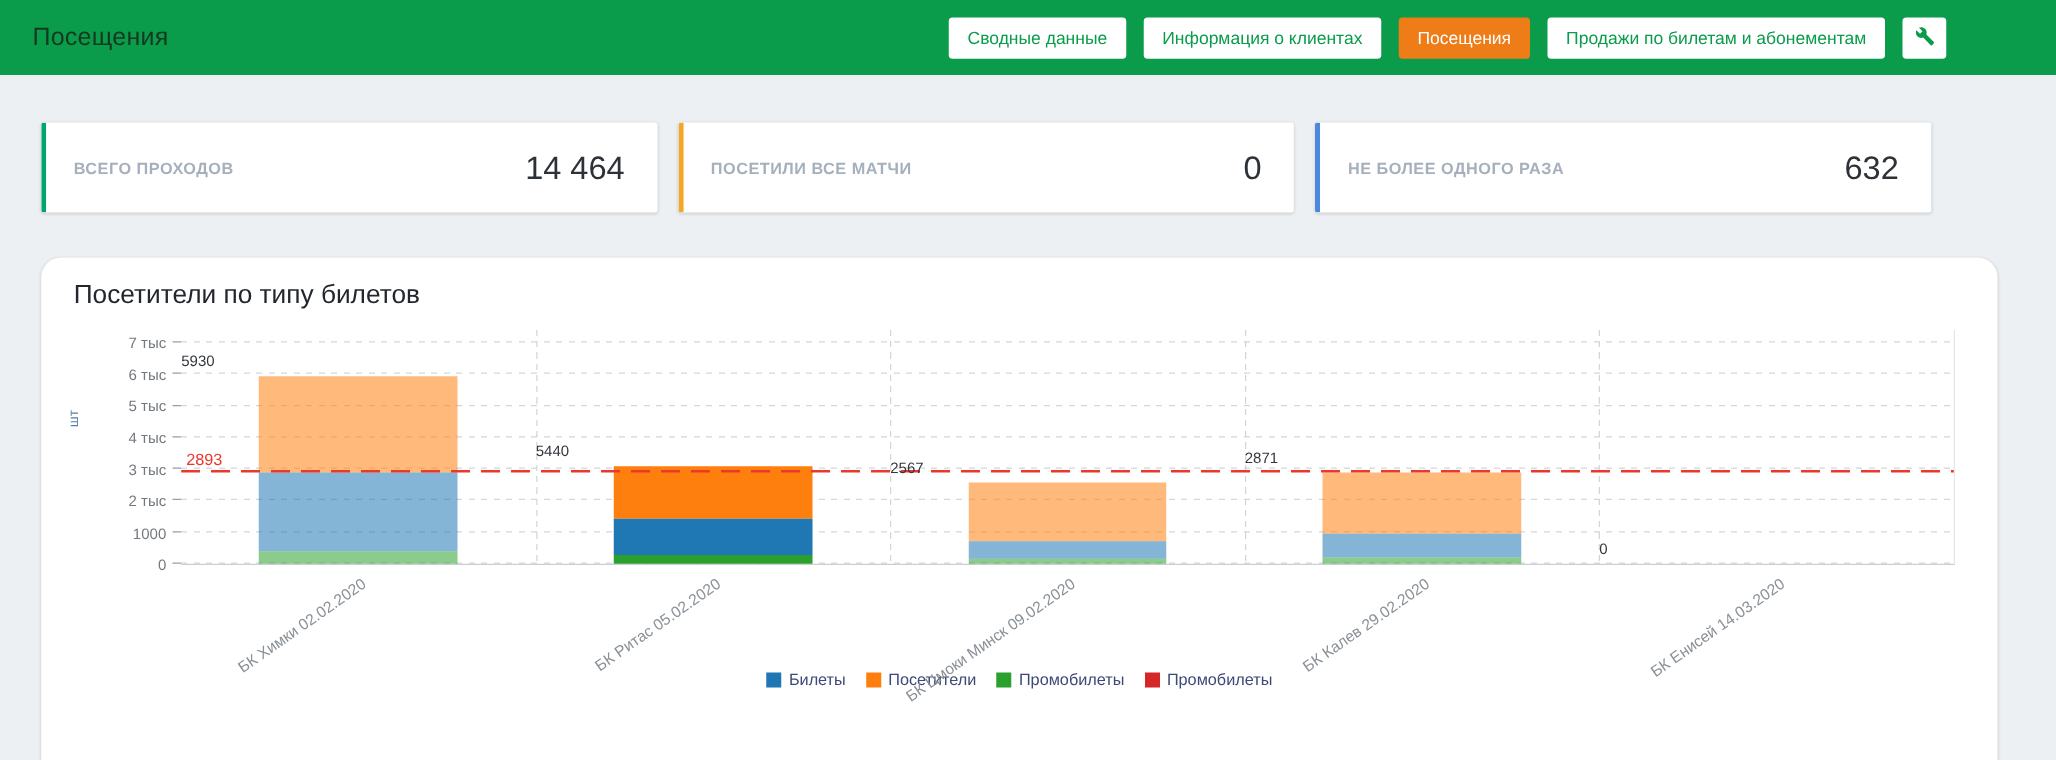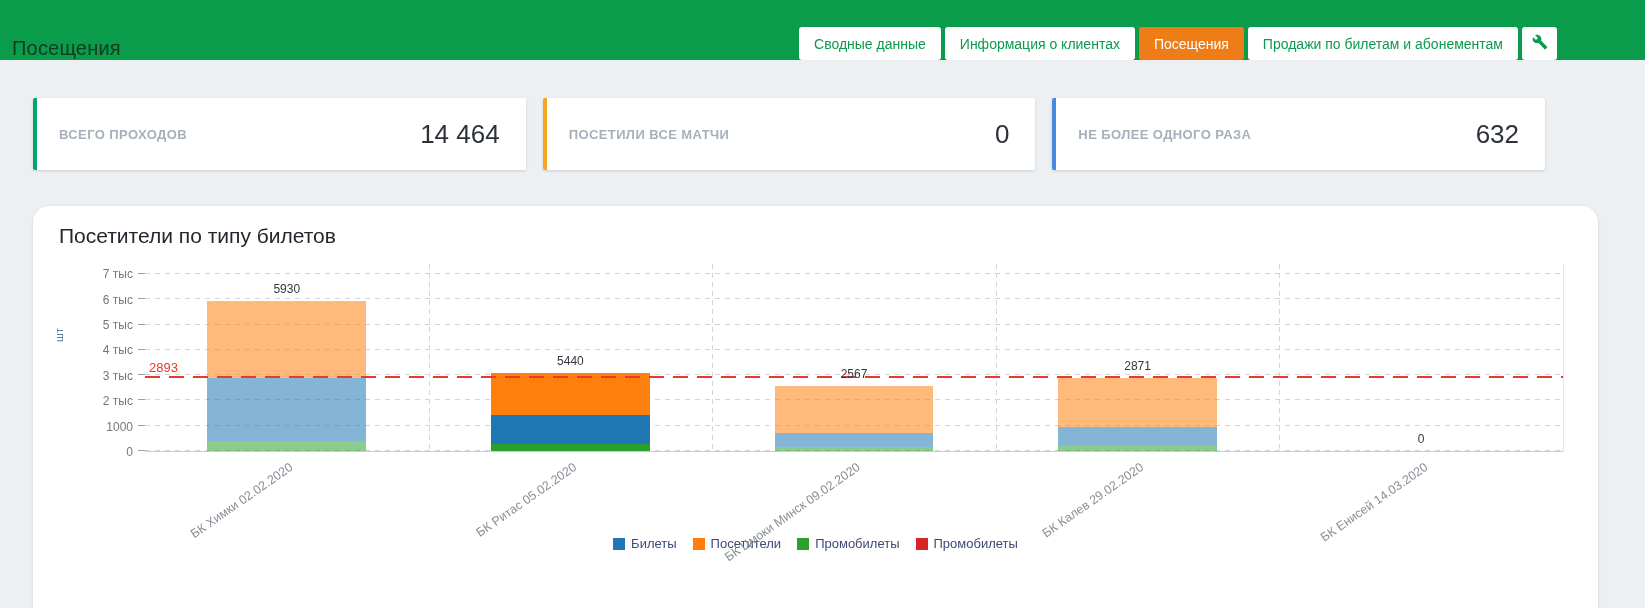--- a/index.html
+++ b/index.html
@@ -5,25 +5,25 @@
   * { margin:0; padding:0; box-sizing:border-box; }
   html,body { width:1645px; height:608px; overflow:hidden; }
   body {
     font-family:"Liberation Sans","DejaVu Sans",sans-serif;
     background:#edf0f2;
     --green:#0a9b4b; --active:#ee7d18;
   }
   
   .header {
     height:60px; background:var(--green);
-    display:flex; align-items:flex-end; justify-content:space-between;
-    padding:0 88px 0 12px;
+    display:flex; align-items:center; justify-content:space-between;
+    padding:0 88px 0 26px;
   }
   .header-title { font-size:20px; color:#14391f; font-weight:400; letter-spacing:.2px; }
-  .nav { display:flex; gap:4px; align-items:center; }
+  .nav { display:flex; gap:14px; align-items:center; }
   .nav-btn {
     height:33px; padding:0 15px; border:none; border-radius:3px;
     background:#fff; color:var(--green); font-size:14px;
     font-family:inherit; cursor:pointer; white-space:nowrap;
   }
   .nav-btn.active { background:var(--active); color:#fff; }
   .tools-btn {
     height:33px; width:35px; border:none; border-radius:3px; background:#fff;
     display:flex; align-items:center; justify-content:center; cursor:pointer;
   }
@@ -76,21 +76,21 @@
     position:absolute; left:4px; bottom:3px; font-size:13px; color:var(--ref,#e9392c);
   }
   .slot { position:absolute; top:0; bottom:0; width:20%; }
   .stack {
     position:absolute; bottom:0; left:22%; width:56%;
     display:flex; flex-direction:column; z-index:2;
   }
   .stack.muted .seg { opacity:.55; }
   .seg { width:100%; }
   .total {
-    position:absolute; left:0; right:0; text-align:center;
+    position:absolute; left:0; right:0; 
     font-size:12px; color:#33373d; z-index:4;
   }
   .x-labels { display:flex; margin-left:86px; margin-right:8px; height:82px; }
   .x-slot { flex:1; position:relative; }
   .x-label {
     position:absolute; top:8px; right:50%; white-space:nowrap;
     transform:rotate(-35deg); transform-origin:100% 0;
     font-size:12.5px; color:#8a9097;
   }
   .legend { display:flex; justify-content:center; gap:16px; margin-top:2px; }

